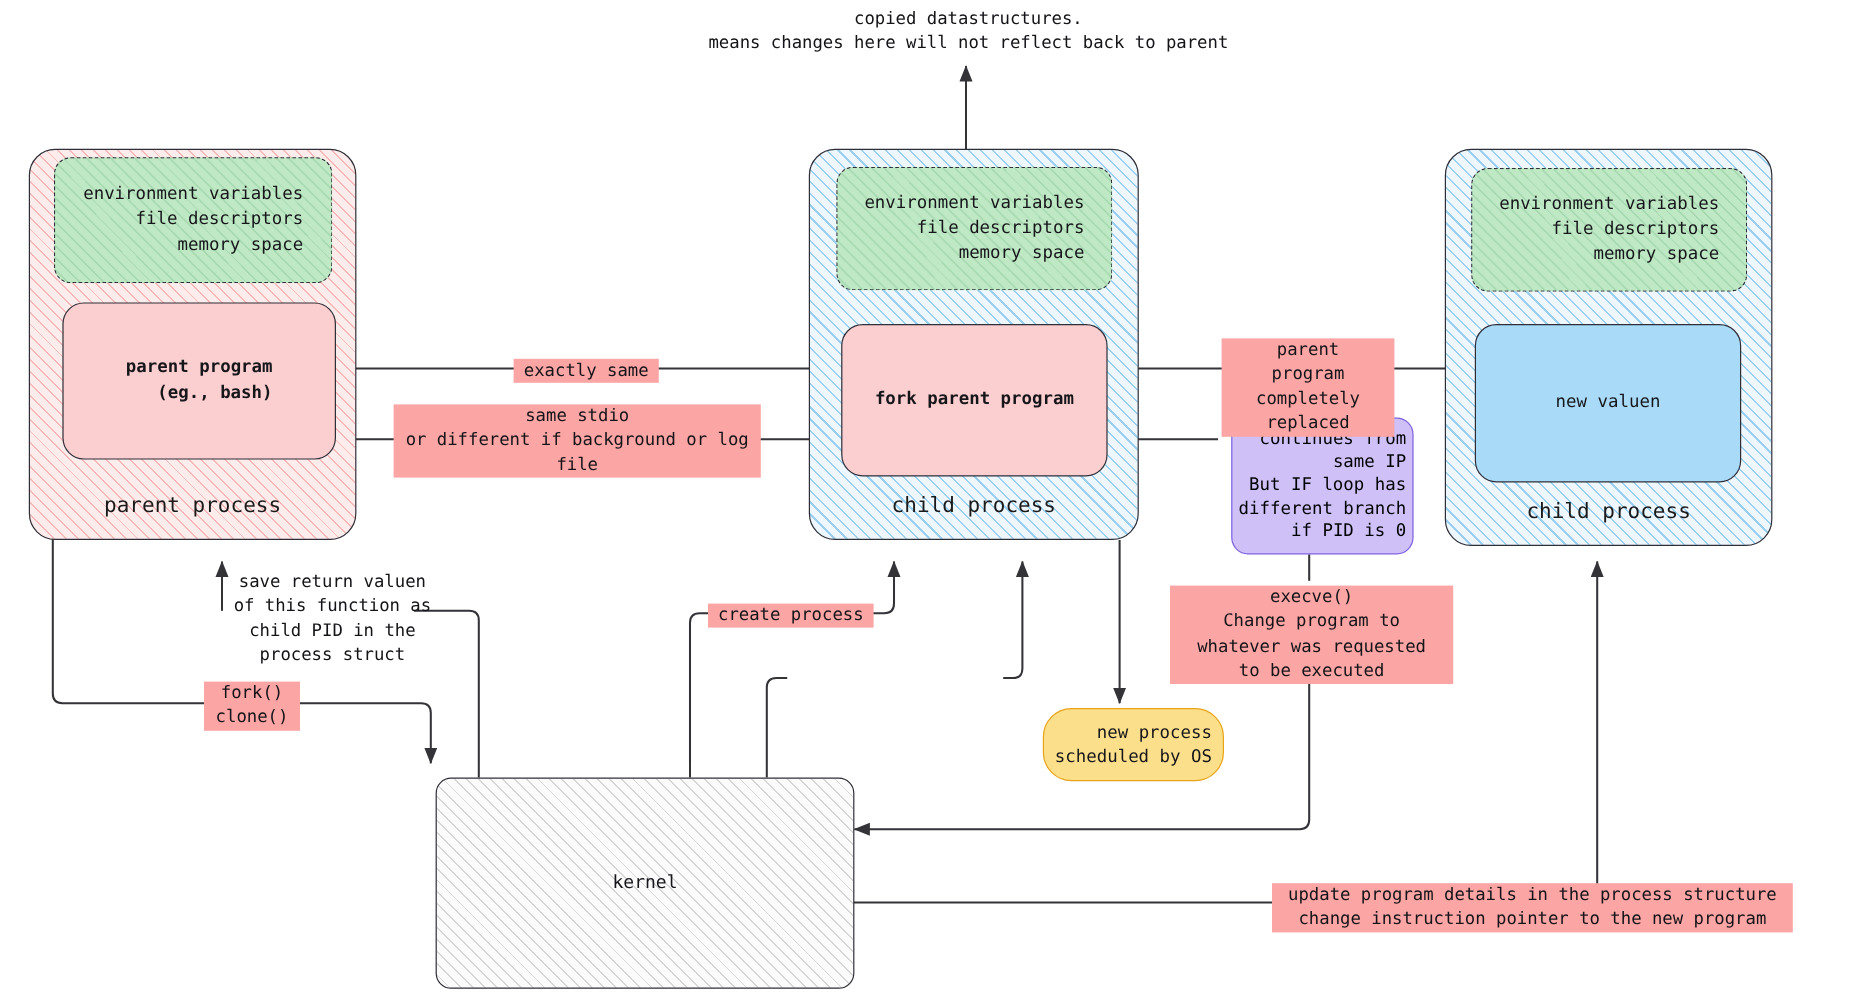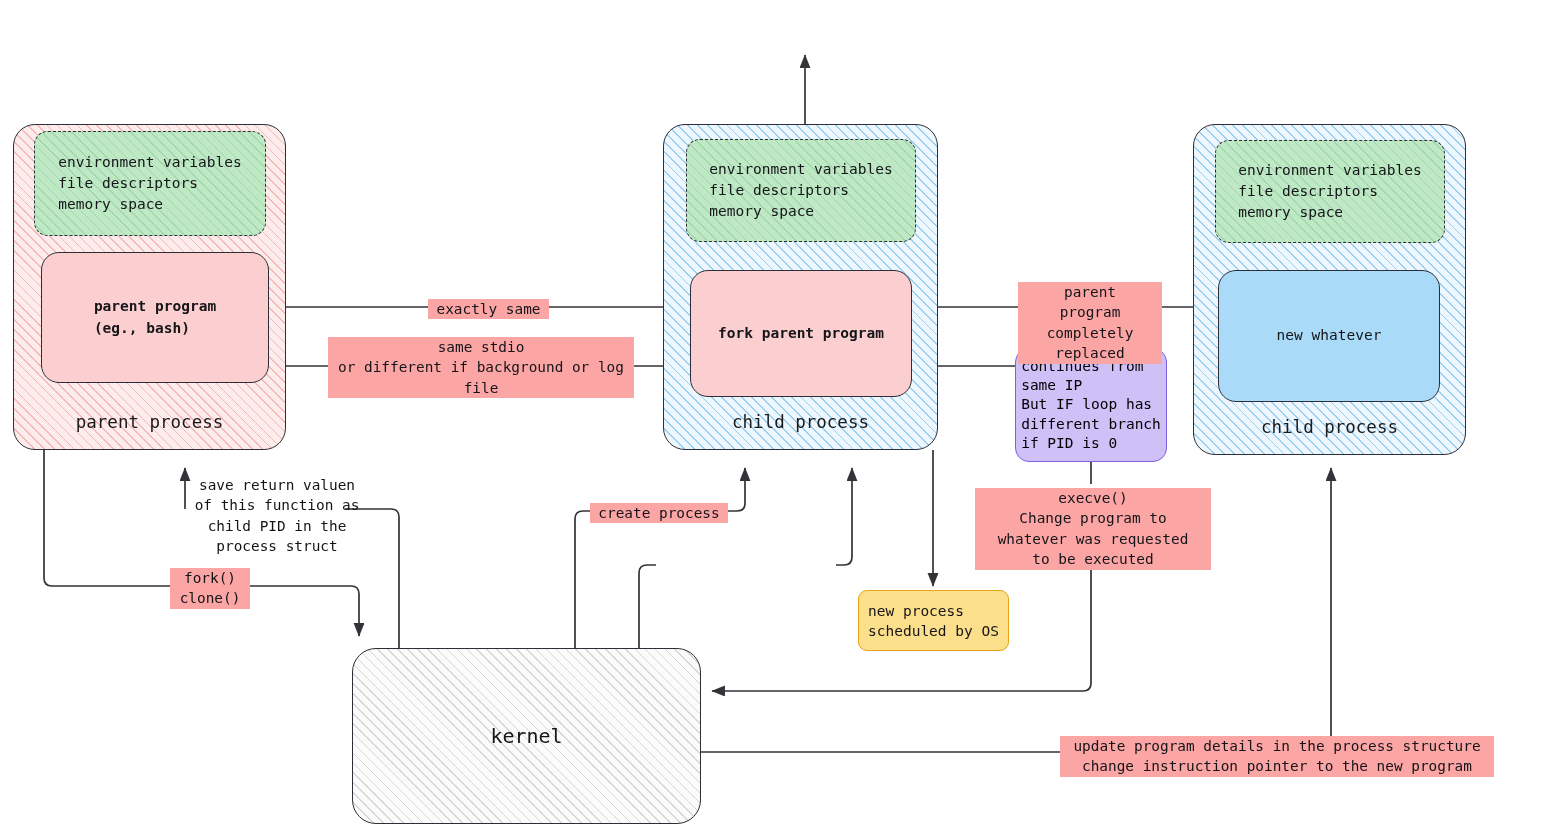--- a/index.html
+++ b/index.html
@@ -21,23 +21,24 @@
     width: 1545px;
     height: 832px;
     pointer-events: none;
   }
   .node {
     position: absolute;
     box-sizing: border-box;
     display: flex;
     align-items: center;
     justify-content: center;
-    text-align: left;
+    text-align: right;
     white-space: pre-line;
     line-height: 1.45;
+    margin-left: 11px;
   }
   
   .proc {
     border: 1.6px solid #2e2e38;
     border-radius: 22px;
     align-items: flex-end;
     justify-content: center;
     padding-bottom: 14px;
     font-size: 17.5px;
     color: #1a1a1a;
@@ -87,37 +88,37 @@
   .notebox {
     border: 1.6px solid #7d5fe0;
     border-radius: 14px;
     background: #cfc1f7;
     font-size: 14.5px;
     color: #000000;
     line-height: 1.32;
   }
   .yellowbox {
     border: 1.7px solid #e8a317;
-    border-radius: 9px;
+    border-radius: 24px;
     background: #fcdf8a;
     font-size: 14.5px;
     color: #15151a;
     line-height: 1.38;
   }
   .kernelbox {
     border: 1.7px solid #2e2e38;
-    border-radius: 24px;
+    border-radius: 13px;
     background-color: #fbfbfb;
     background-image: repeating-linear-gradient(
       45deg,
       rgba(170,170,170,0.45) 0px,
       rgba(170,170,170,0.45) 1.1px,
       rgba(0,0,0,0) 1.1px,
       rgba(0,0,0,0) 7px);
-    font-size: 20px;
+    font-size: 15px;
     color: #15151a;
   }
   
   .lbl {
     position: absolute;
     font-size: 14.4px;
     color: #141418;
     text-align: center;
     white-space: pre-line;
     line-height: 1.42;
@@ -170,20 +171,22 @@
       <path d="M933,450 L933,586" marker-end="url(#arrow)"></path>
 
       <path d="M1091,462 L1091,484"></path>
       <path d="M1091,570 L1091,683 Q1091,691 1083,691 L712,691" marker-end="url(#arrow)"></path>
 
       <path d="M700,752 L1110,752"></path>
       <path d="M1312,752 L1327,752 Q1331,752 1331,744 L1331,468" marker-end="url(#arrow)"></path>
     </g>
   </svg>
 
+  <div class="lbl top nobg" style="left:520px; top:6px; width:570px;">copied datastructures.
+means changes here will not reflect back to parent</div>
 
   <div class="node proc parent" style="left:13px; top:124px; width:273px; height:326px;">
     <span>parent process</span>
   </div>
   <div class="node envbox" style="left:34px; top:131px; width:232px; height:105px;">
     <span>environment variables
 file descriptors
 memory space</span>
   </div>
   <div class="node progbox pink" style="left:41px; top:252px; width:228px; height:131px;">
@@ -205,21 +208,21 @@
 
   <div class="node proc child" style="left:1193px; top:124px; width:273px; height:331px;">
     <span>child process</span>
   </div>
   <div class="node envbox" style="left:1215px; top:140px; width:230px; height:103px;">
     <span>environment variables
 file descriptors
 memory space</span>
   </div>
   <div class="node progbox blue" style="left:1218px; top:270px; width:222px; height:132px;">
-    <span>new whatever</span>
+    <span>new valuen</span>
   </div>
 
   <div class="node notebox" style="left:1015px; top:348px; width:152px; height:114px;">
     <span>continues from
 same IP
 But IF loop has
 different branch
 if PID is 0</span>
   </div>
 

